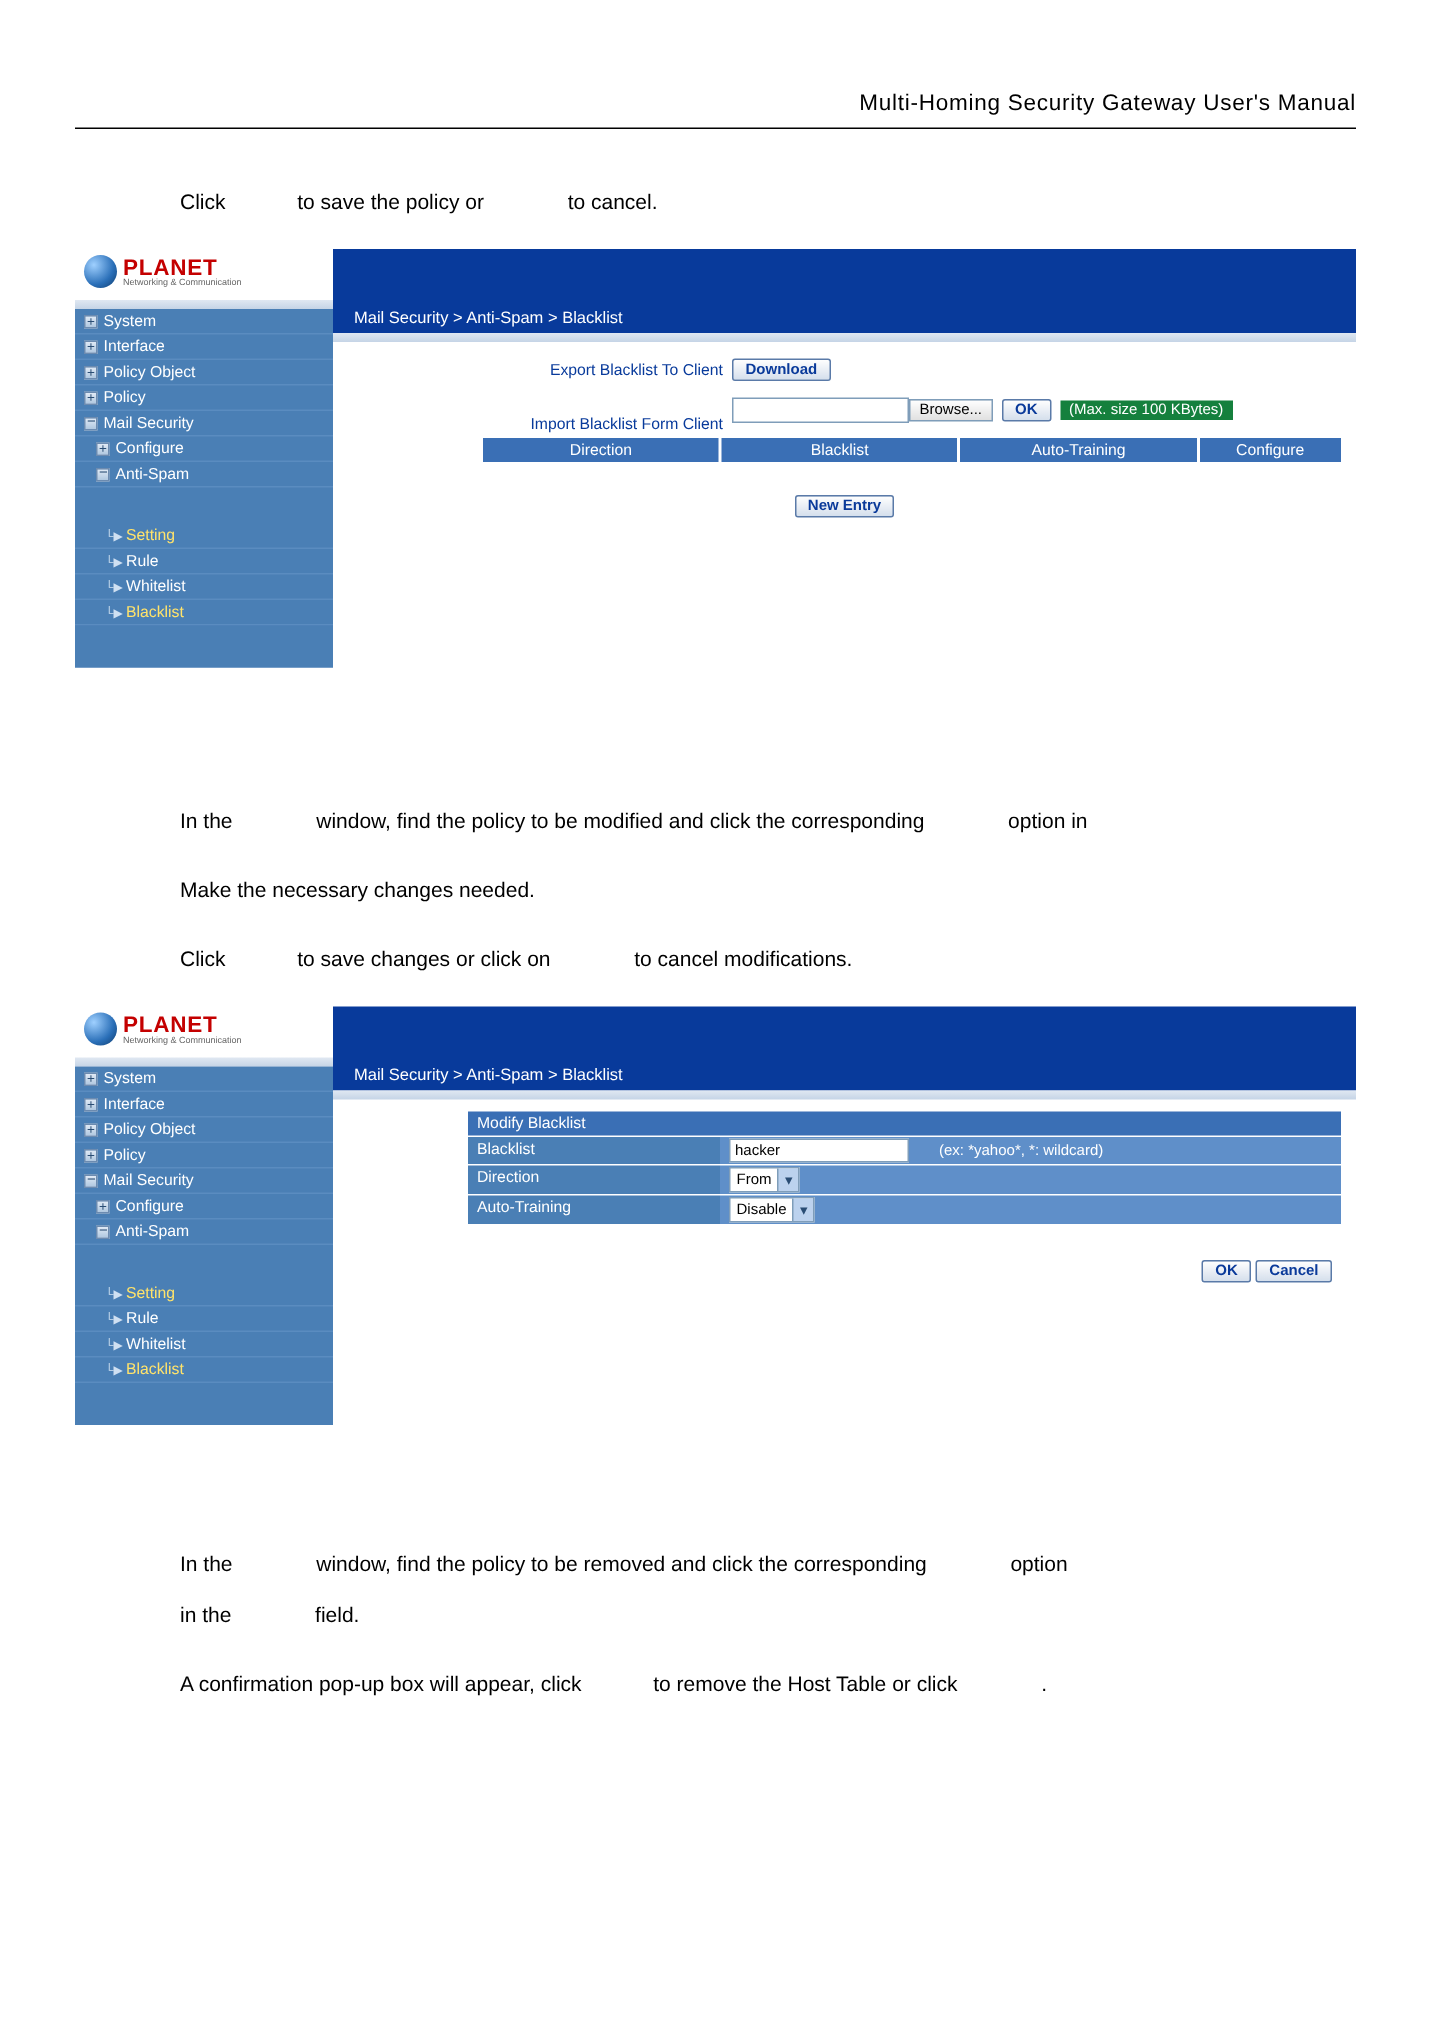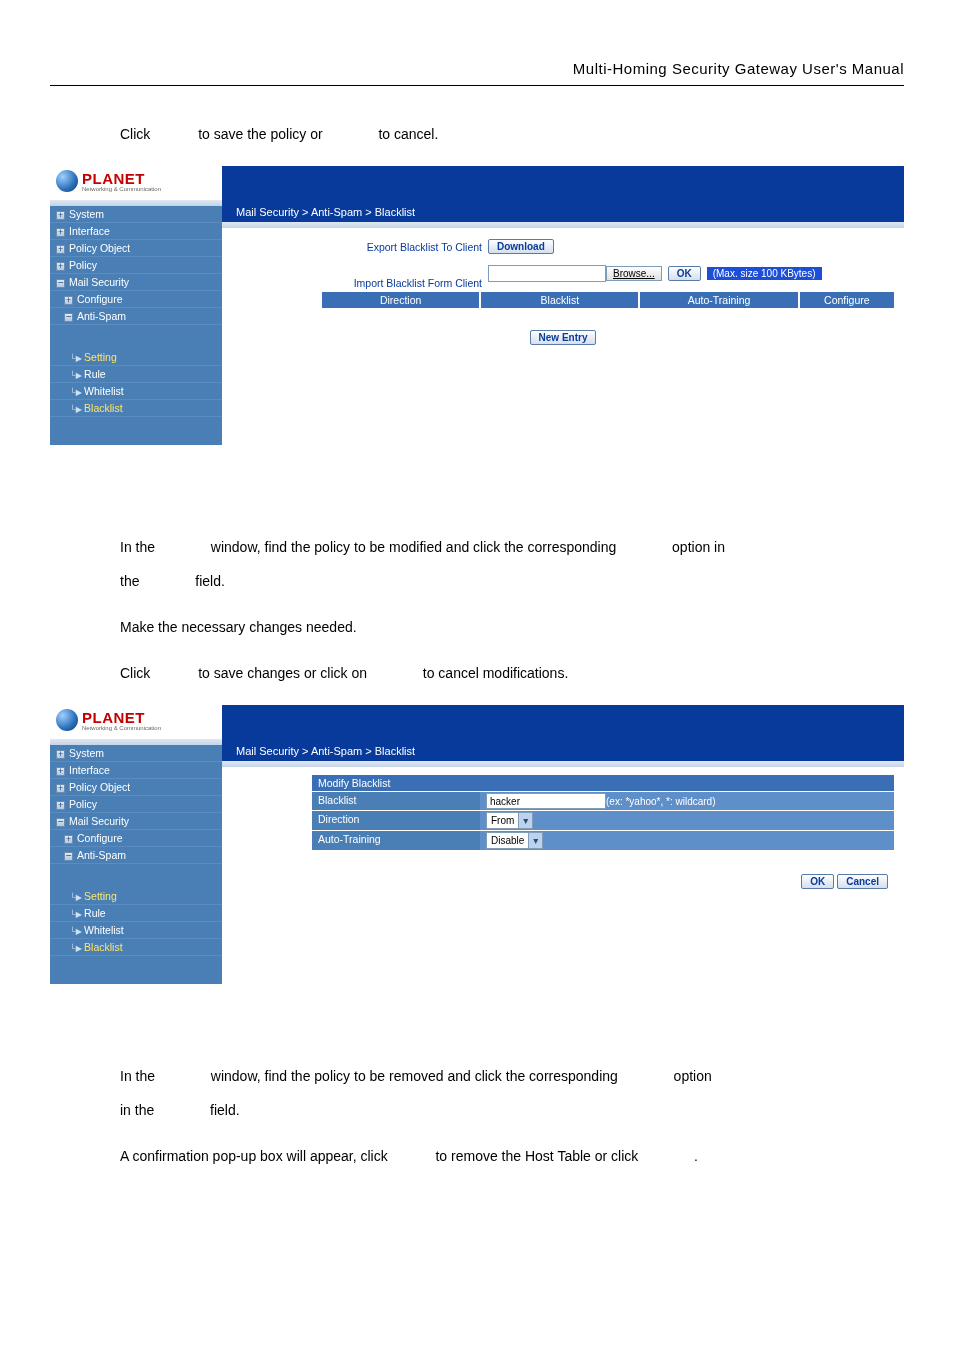--- a/index.html
+++ b/index.html
@@ -112,23 +112,23 @@
   }
   .file-input-mock {
     display:inline-flex; align-items:center;
   }
   .file-text {
     border:1px solid #7f9db9; background:#fff; width:118px; height:17px;
   }
   .browse-btn {
     border:1px solid #7f9db9;
     background: linear-gradient(#fefefe,#e0e0e0);
-    font-size:10px; padding:1px 6px; color:#000;text-decoration:underline;
-  }
-  .max-note { background:#1d4ed8; color:#fff; padding:1px 6px; font-size:10px;}
+    font-size:10px; padding:1px 6px; color:#000;
+  }
+  .max-note { background:#15803d; color:#fff; padding:1px 6px; font-size:10px;}
   .table-header-row {
     display:flex; margin-top:3px; font-size:10.5px; color:#fff;
   }
   .th-cell {
     background:#3a6fb5; padding:2px 0; text-align:center;
   }
   .th-cell.c1{flex:2; margin-left:90px;}
   .th-cell.c2{flex:2; margin-left:2px;}
   .th-cell.c3{flex:2; margin-left:2px;}
   .th-cell.c4{flex:1.2; margin-left:2px;}
@@ -139,21 +139,21 @@
     margin-left: 80px;
     margin-right: 0;
     width: calc(100% - 80px);
     font-size:10.5px;
   }
   .form-title {
     background:#3a6fb5; color:#fff; padding:2px 6px;
   }
   .form-row { display:flex; margin-top:1px;}
   .form-label { background:#4a7fb5; color:#fff; width:168px; padding:2px 6px;}
-  .form-val { background:#5f8fc9; flex:1; padding:1px 6px; display:flex; align-items:center; gap:0;}
+  .form-val { background:#5f8fc9; flex:1; padding:1px 6px; display:flex; align-items:center; gap:20px;}
   .text-input {
     border:1px solid #7f9db9; background:#fff; height:16px; width:120px; font-size:10px; padding:0 3px;
   }
   .select-mock {
     display:inline-flex; align-items:center; border:1px solid #7f9db9; background:#fff; height:17px; font-size:10px;
   }
   .select-mock .sel-text{ padding:0 4px; }
   .select-mock .sel-arrow {
     width:14px; height:15px; background:#bcd2ee; color:#2a4d74;
     display:flex; align-items:center; justify-content:center; border-left:1px solid #7f9db9;
@@ -249,25 +249,20 @@
 
   <div class="section-gap"></div>
 
   <div class="body-text">
     <div class="step-row">
       <span>In the</span>
       <span class="placeholder-gap"></span>
       <span>window, find the policy to be modified and click the corresponding</span>
       <span class="placeholder-gap"></span>
       <span>option in</span>
-    </div>
-    <div class="step-row">
-      <span>the</span>
-      <span class="placeholder-gap"></span>
-      <span>field.</span>
     </div>
     <div style="height:12px"></div>
     <div class="step-row">Make the necessary changes needed.</div>
     <div style="height:12px"></div>
     <div class="step-row">
       <span>Click</span>
       <span class="placeholder-gap-sm"></span>
       <span>to save changes or click on</span>
       <span class="placeholder-gap"></span>
       <span>to cancel modifications.</span>

